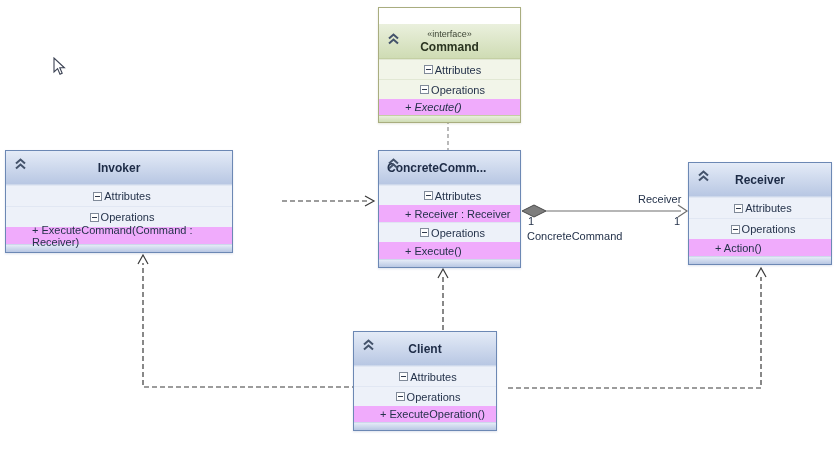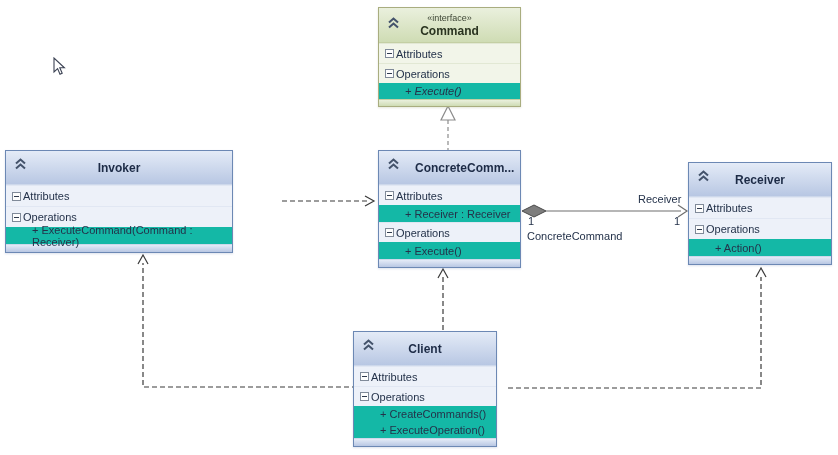--- a/index.html
+++ b/index.html
@@ -23,34 +23,34 @@
   .canvas{position:relative;width:838px;height:455px;background:#ffffff;overflow:hidden;}
 
   .uml-class{position:absolute;background:#ffffff;border:1px solid var(--blue-border);
     font-size:11px; box-shadow:0 1px 2px rgba(120,140,180,0.25);}
   .uml-class.green{border-color:var(--green-border); box-shadow:0 1px 2px rgba(150,160,110,0.25);}
 
   .cls-header{position:relative;height:34px;display:flex;align-items:center;
     background:linear-gradient(to bottom, var(--blue-header-top), var(--blue-header-bottom));
     border-bottom:1px solid #cdd8eb;}
   .green .cls-header{background:linear-gradient(to bottom, var(--green-header-top), var(--green-header-bottom));
-    border-bottom:1px solid #c4cfa4;height:35px;flex-direction:column;justify-content:center;}
+    border-bottom:1px solid #c4cfa4;height:35px;flex-direction:column;justify-content:center;margin-top:16px;}
   .cls-title{flex:1;text-align:center;font-weight:bold;font-size:12px;color:#1d2b46;}
   .green .cls-title{flex:none;color:#2a3420;}
   .title-left{flex:1;text-align:left;padding-left:2px;}
   .stereotype{font-size:9px;color:#3c4434;line-height:11px;}
   .chevron{position:absolute;left:6px;top:6px;width:16px;height:14px;display:flex;align-items:center;justify-content:center;}
   .green .chevron{top:8px;}
 
   .cls-row{display:flex;align-items:center;padding-left:6px;gap:2px;background:var(--blue-row-tint);
-    border-top:1px solid #e1e7f3;}
+    border-top:1px solid #e1e7f3;justify-content:center;}
   .green .cls-row{background:var(--green-row-tint);border-top:1px solid #e2e8d4;}
   .cls-row:first-of-type{border-top:none;}
   .cls-row.h21{height:21px;} .cls-row.h20{height:20px;}
-  .cls-member{display:flex;align-items:center;height:17px;padding-left:26px;background:#14b8a6;}
+  .cls-member{display:flex;align-items:center;height:17px;padding-left:26px;background:#f0abfc;}
   .cls-member.h16{height:16px;}
   .cls-member.it{font-style:italic;}
   .cls-strip{height:8px;background:linear-gradient(to bottom, var(--blue-header-top), var(--blue-header-bottom));
     border-top:1px solid #cdd8eb;}
   .green .cls-strip{height:7px;background:linear-gradient(to bottom, var(--green-header-top), var(--green-header-bottom));
     border-top:1px solid #c4cfa4;}
 
   .minusbox{width:9px;height:9px;border:1px solid #808a99;background:#fdfdfd;
     display:inline-flex;align-items:center;justify-content:center;flex:none;}
   .minusbox i{display:block;width:5px;height:1px;background:#2f3a4d;}
@@ -142,21 +142,21 @@
     <div class="cls-strip"></div>
   </div>
 
   <div class="uml-class" style="left:378px;top:150px;width:143px;">
     <div class="cls-header">
       <span class="chevron">
         <svg width="13" height="12" viewBox="0 0 13 12">
             <path d="M2 5.5 L6.5 1.5 L11 5.5 M2 10.5 L6.5 6.5 L11 10.5" fill="none" stroke="#44536b" stroke-width="2"></path>
           </svg>
       </span>
-      <span class="cls-title title-left" style="padding-left:36px;">ConcreteComm...</span>
+      <span class="cls-title title-left" style="padding-left:8px;">ConcreteComm...</span>
     </div>
     <div class="cls-row h20">
       <span class="minusbox">
           <i></i>
         </span>
       <span>Attributes</span>
     </div>
     <div class="cls-member">+ Receiver : Receiver</div>
     <div class="cls-row h20" style="border-top:1px solid #dfe5f2;">
       <span class="minusbox">
@@ -207,21 +207,20 @@
           <i></i>
         </span>
       <span>Attributes</span>
     </div>
     <div class="cls-row h20">
       <span class="minusbox">
           <i></i>
         </span>
       <span>Operations</span>
     </div>
-    <div class="cls-member h16">+ CreateCommands()</div>
     <div class="cls-member h16">+ ExecuteOperation()</div>
     <div class="cls-strip"></div>
   </div>
 
   <svg style="position:absolute;left:53px;top:57px;" width="14" height="20" viewBox="0 0 14 20">
     <path d="M1,1 L1,15 L4.6,11.6 L7,17.2 L9.2,16.2 L6.8,10.8 L11.4,10.8 Z" fill="#ffffff" stroke="#3c4354" stroke-width="1.1"></path>
   </svg>
 
 </div>
 

